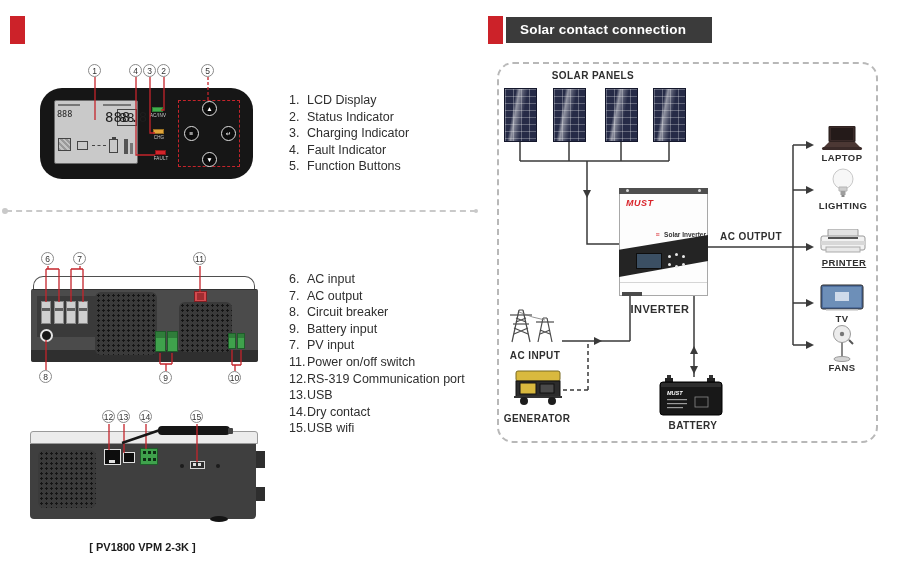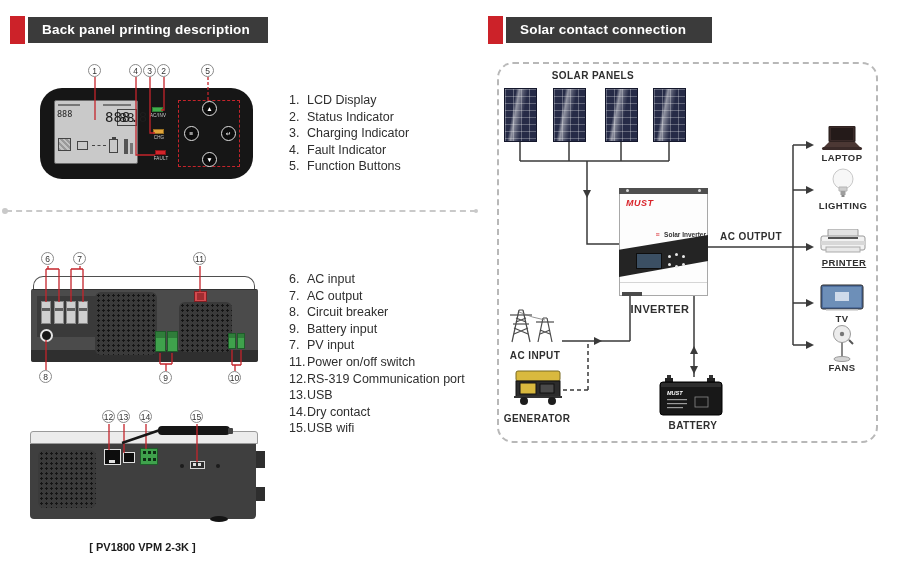--- a/index.html
+++ b/index.html
@@ -35,21 +35,20 @@
       repeating-linear-gradient(to bottom, rgba(255,255,255,.28) 0 1px, transparent 1px 7px);}
   .mono{font-family:"DejaVu Sans Mono",monospace;}
   .ledlab{font-size:4.5px;color:#cfcfcf;text-align:center;letter-spacing:.2px;}
 </style>
 </head>
 <body>
 
 <div id="page">
 
   <div class="abs hdr-sq" style="left:10px;top:16px;"></div>
-  <div class="abs hdr-bar" style="left:28px;top:17px;width:240px;height:26px;">Back panel printing description</div>
   <div class="abs hdr-sq" style="left:488px;top:16px;"></div>
   <div class="abs hdr-bar" style="left:506px;top:17px;width:206px;height:26px;">Solar contact connection</div>
 
   <div class="abs" style="left:40px;top:88px;width:213px;height:91px;background:#161616;border-radius:22px;z-index:1;"></div>
   <div class="abs" style="left:54px;top:100px;width:84px;height:64px;background:#c9c9c9;border:1.5px solid #6a6a6a;border-radius:2px;z-index:2;"></div>
   <div class="abs" style="left:58px;top:104px;width:22px;height:2px;background:#777;z-index:3;"></div>
   <div class="abs" style="left:103px;top:104px;width:28px;height:2px;background:#777;z-index:3;"></div>
   <div class="abs mono" style="left:57px;top:109px;font-size:8.5px;color:#1d1d1d;z-index:3;">888</div>
   <div class="abs mono" style="left:76px;top:109px;font-size:13px;color:#1d1d1d;border:1px solid #444;padding:0 1px;z-index:3;margin-left:41px;">88</div>
   <div class="abs mono" style="left:105px;top:109px;font-size:14px;color:#1d1d1d;z-index:3;">888.8</div>

